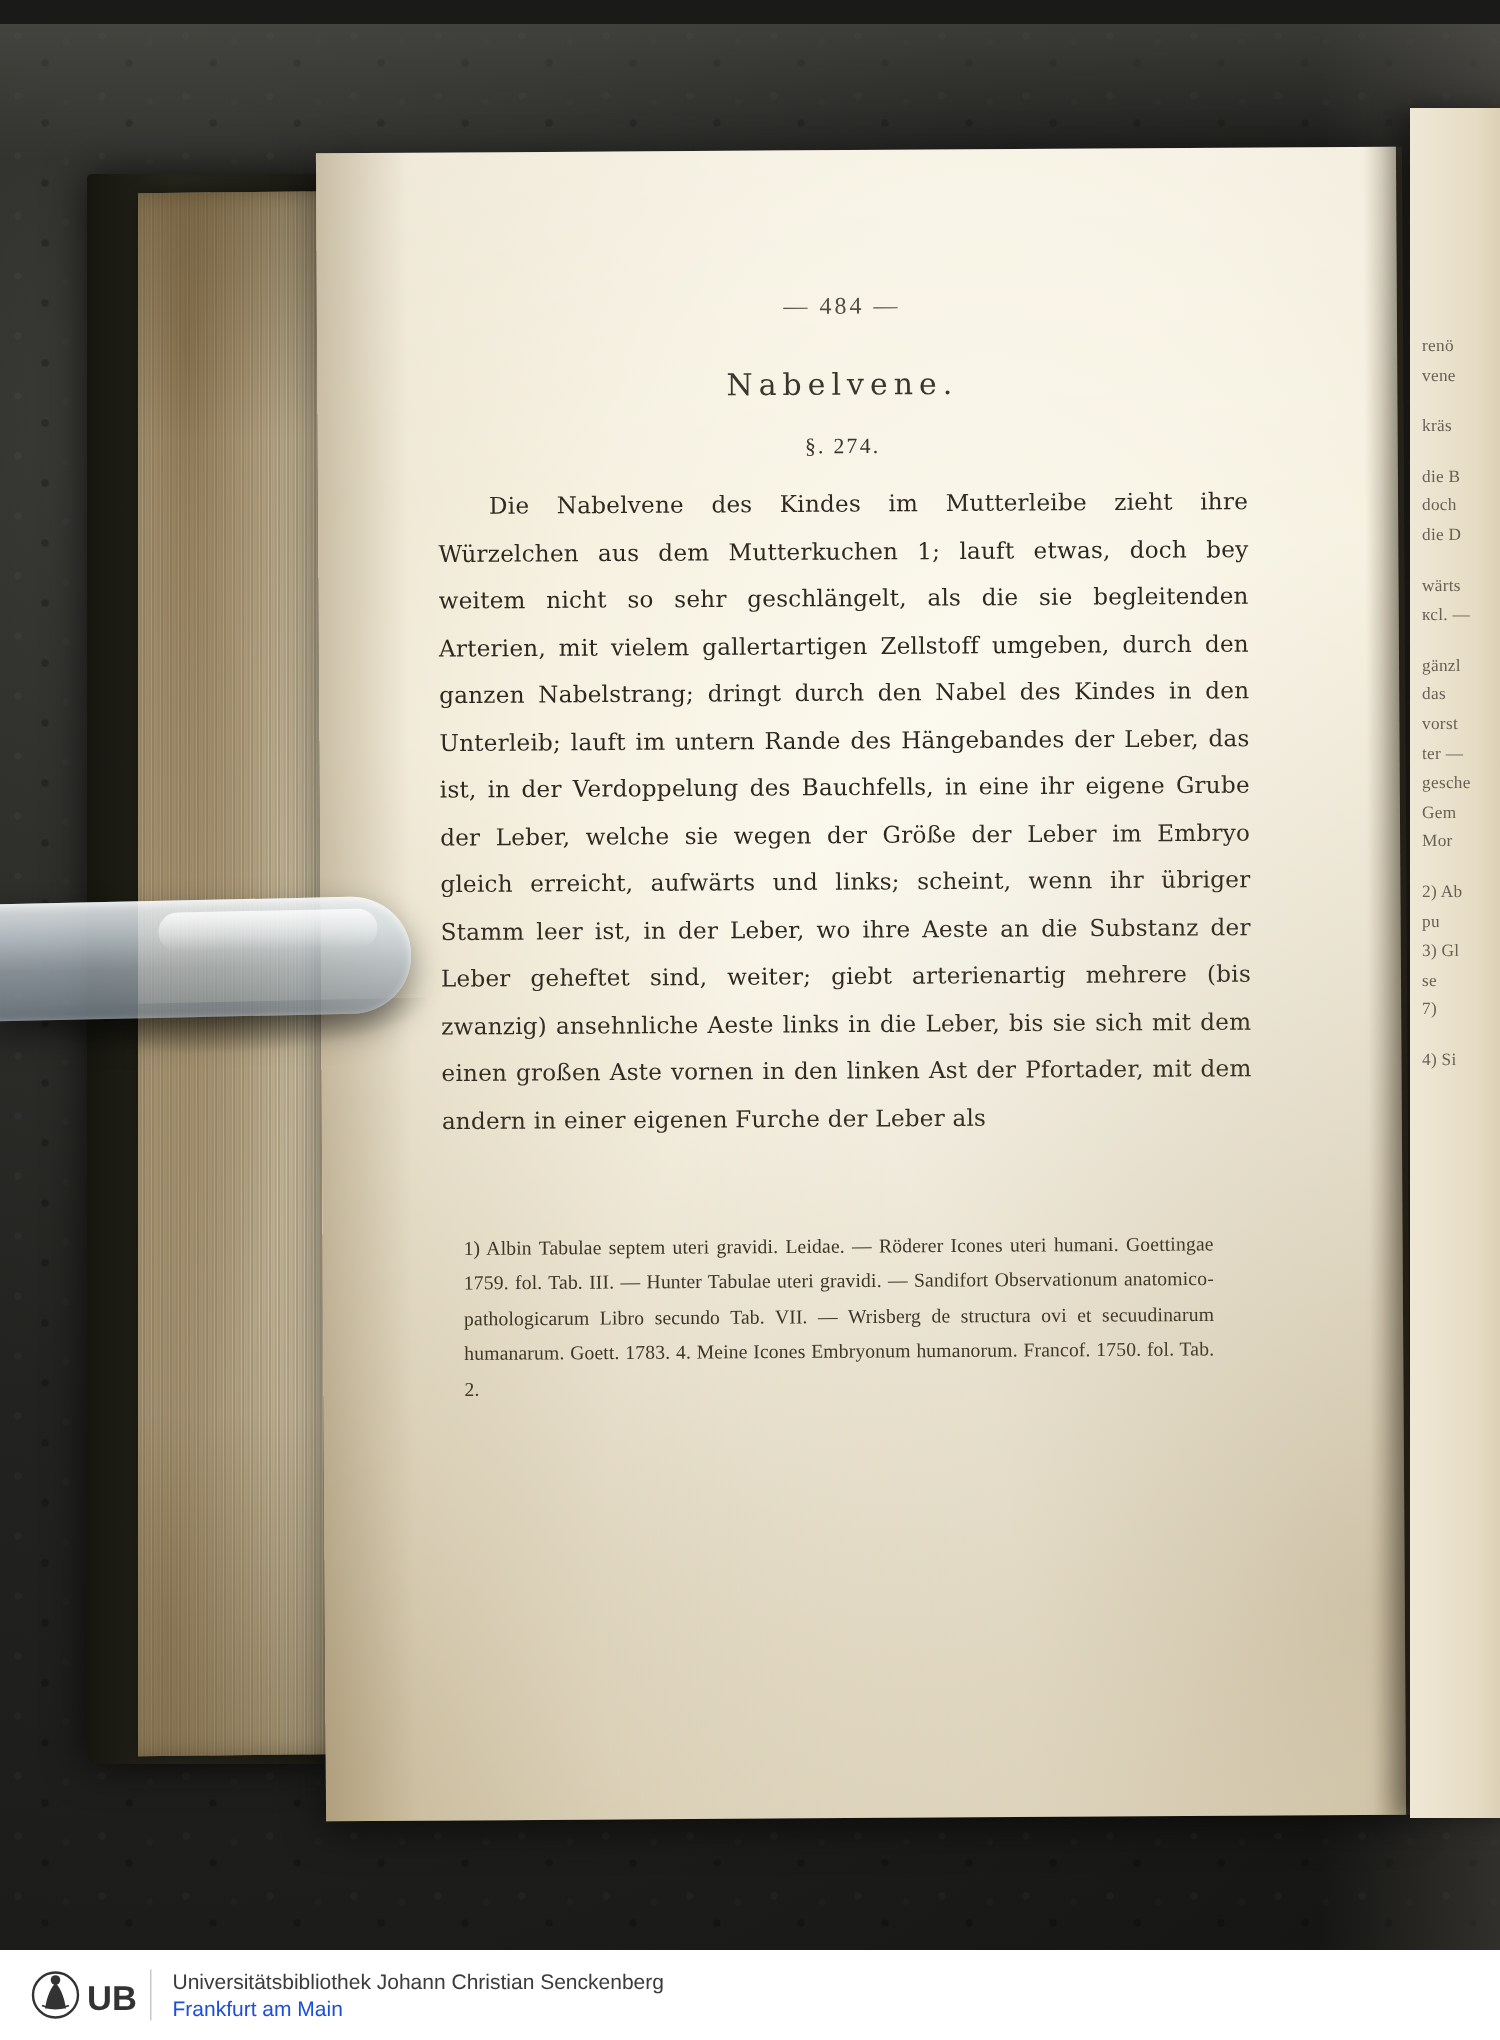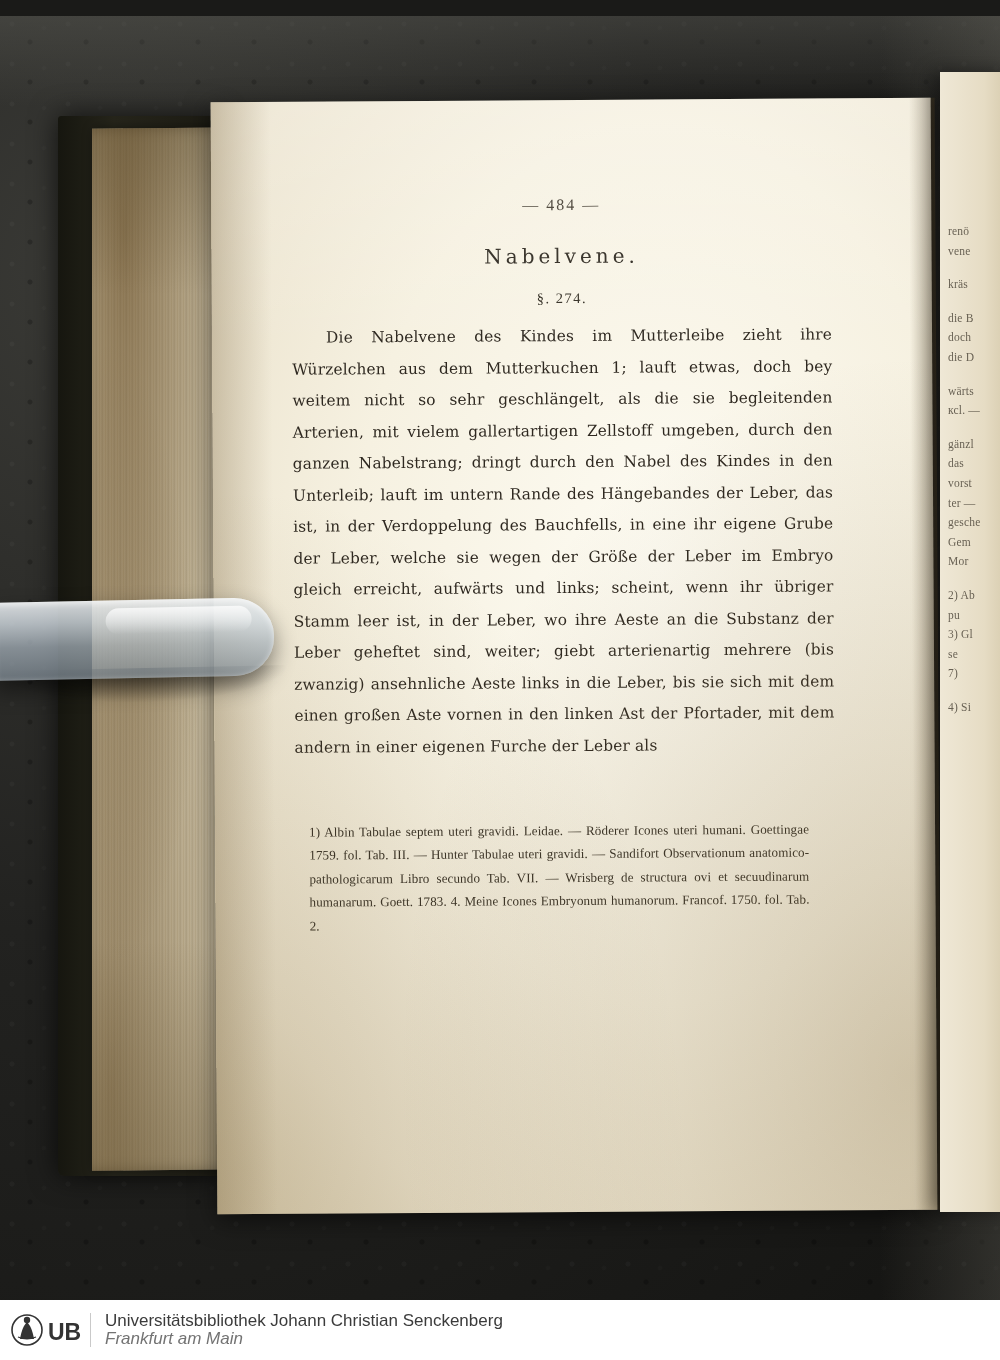--- a/index.html
+++ b/index.html
@@ -258,45 +258,45 @@
   
   .footer-bar {
     position: absolute;
     left: 0;
     bottom: 0;
     width: 1000px;
     height: 60px;
     background: #ffffff;
     display: flex;
     align-items: center;
-    padding-left: 10px;
+    padding-left: 20px;
     box-sizing: border-box;
   }
   .ub-logo {
     width: 74px;
     height: 40px;
     display: flex;
     align-items: center;
     flex: 0 0 auto;
   }
   .ub-logo svg { display: block; }
   .footer-divider {
     width: 1px;
     height: 34px;
     background: #c9c9c9;
     margin: 0 14px 0 6px;
     flex: 0 0 auto;
   }
   .footer-text {
     font-family: "Liberation Sans", sans-serif;
-    font-size: 17px;
+    font-size: 14px;
     line-height: 18.5px;
     color: #3b3b3b;
   }
-  .footer-text .line2 { color: #737373; font-style: italic; }
+  .footer-text .line2 { color: #1d4ed8; }
 </style>
 </head>
 <body>
 
 <div id="scan-viewport">
 
   <div class="leather-texture"></div>
   <div class="desk-gradient-top"></div>
   <div class="desk-highlight-right"></div>
 

